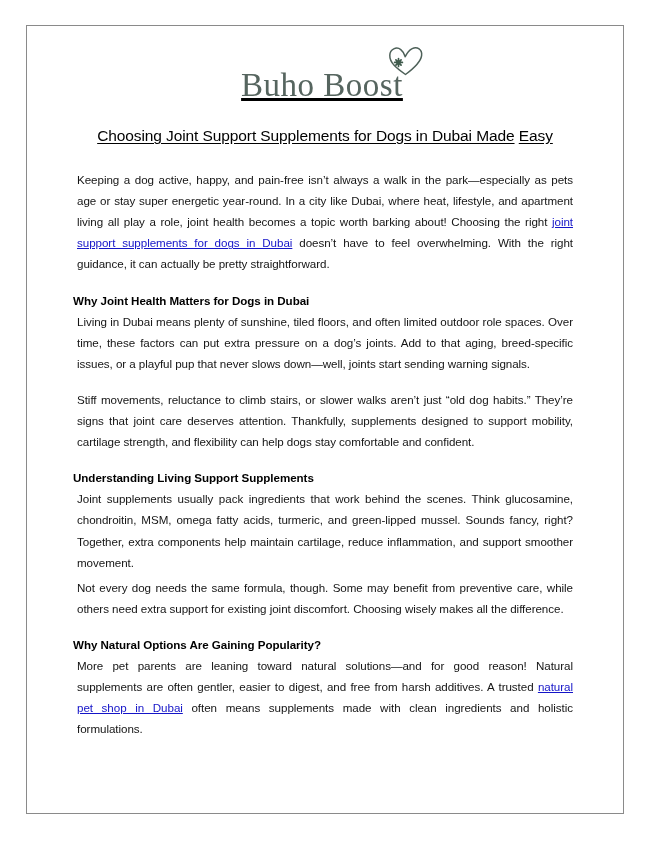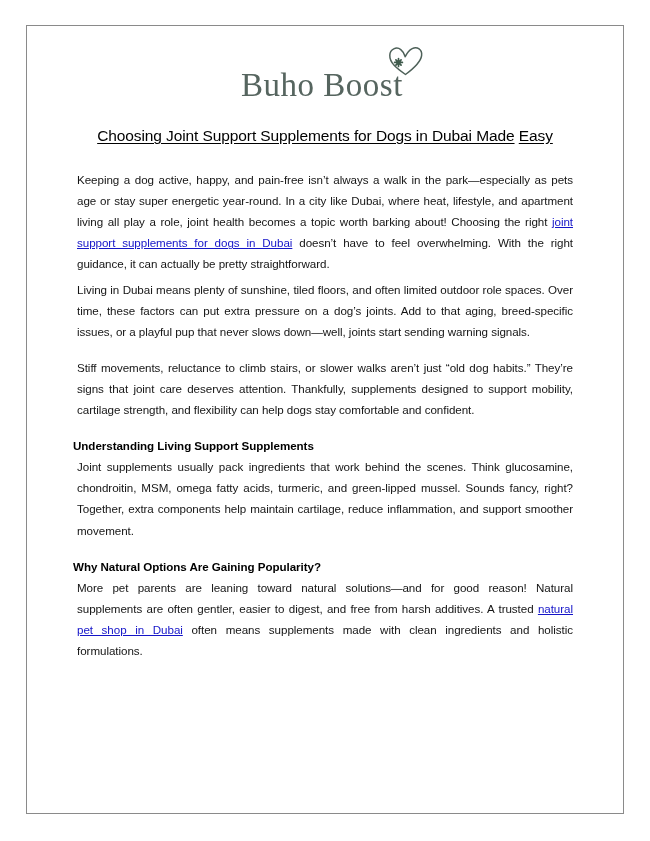--- a/index.html
+++ b/index.html
@@ -34,20 +34,21 @@
     position: relative;
     height: 66px;
     display: flex;
     align-items: flex-end;
     justify-content: center;
   }
   .logo-wrap {
     position: relative;
     display: inline-block;
     padding-right: 6px;
+    text-decoration: underline;
   }
   .logo-text {
     font-family: "Liberation Serif", serif;
     font-size: 33px;
     letter-spacing: 0.5px;
     color: #56655f;
     line-height: 1;
     white-space: nowrap;
     font-weight: 400;
   }
@@ -126,24 +127,26 @@
 
     <h1 class="doc-title">
       <span>Choosing Joint Support Supplements for Dogs in Dubai Made</span>
       <span>Easy</span>
     </h1>
 
     <div class="body-wrap">
 
       <p class="para"><span>Keeping a dog active, happy, and pain-free isn’t always a walk in the park—especially as pets age or stay super energetic year-round. In a city like Dubai, where heat, lifestyle, and apartment living all play a role, joint health becomes a topic worth barking about! Choosing the right </span><a class="inline-link" href="#">joint support supplements for dogs in Dubai</a><span> doesn’t have to feel overwhelming. With the right guidance, it can actually be pretty straightforward.</span></p>
 
+      <h2 class="subhead">Why Joint Health Matters for Dogs in Dubai</h2>
       <p class="para">Living in Dubai means plenty of sunshine, tiled floors, and often limited outdoor role spaces. Over time, these factors can put extra pressure on a dog’s joints. Add to that aging, breed-specific issues, or a playful pup that never slows down—well, joints start sending warning signals.</p>
       <p class="para gap">Stiff movements, reluctance to climb stairs, or slower walks aren’t just “old dog habits.” They’re signs that joint care deserves attention. Thankfully, supplements designed to support mobility, cartilage strength, and flexibility can help dogs stay comfortable and confident.</p>
 
       <h2 class="subhead">Understanding Living Support Supplements</h2>
       <p class="para">Joint supplements usually pack ingredients that work behind the scenes. Think glucosamine, chondroitin, MSM, omega fatty acids, turmeric, and green-lipped mussel. Sounds fancy, right? Together, extra components help maintain cartilage, reduce inflammation, and support smoother movement.</p>
+      <p class="para">Not every dog needs the same formula, though. Some may benefit from preventive care, while others need extra support for existing joint discomfort. Choosing wisely makes all the difference.</p>
 
       <h2 class="subhead">Why Natural Options Are Gaining Popularity?</h2>
       <p class="para"><span>More pet parents are leaning toward natural solutions—and for good reason! Natural supplements are often gentler, easier to digest, and free from harsh additives. A trusted </span><a class="inline-link" href="#">natural pet shop in Dubai</a><span> often means supplements made with clean ingredients and holistic formulations.</span></p>
 
     </div>
   </div>
 </div>
 
 </body></html>

